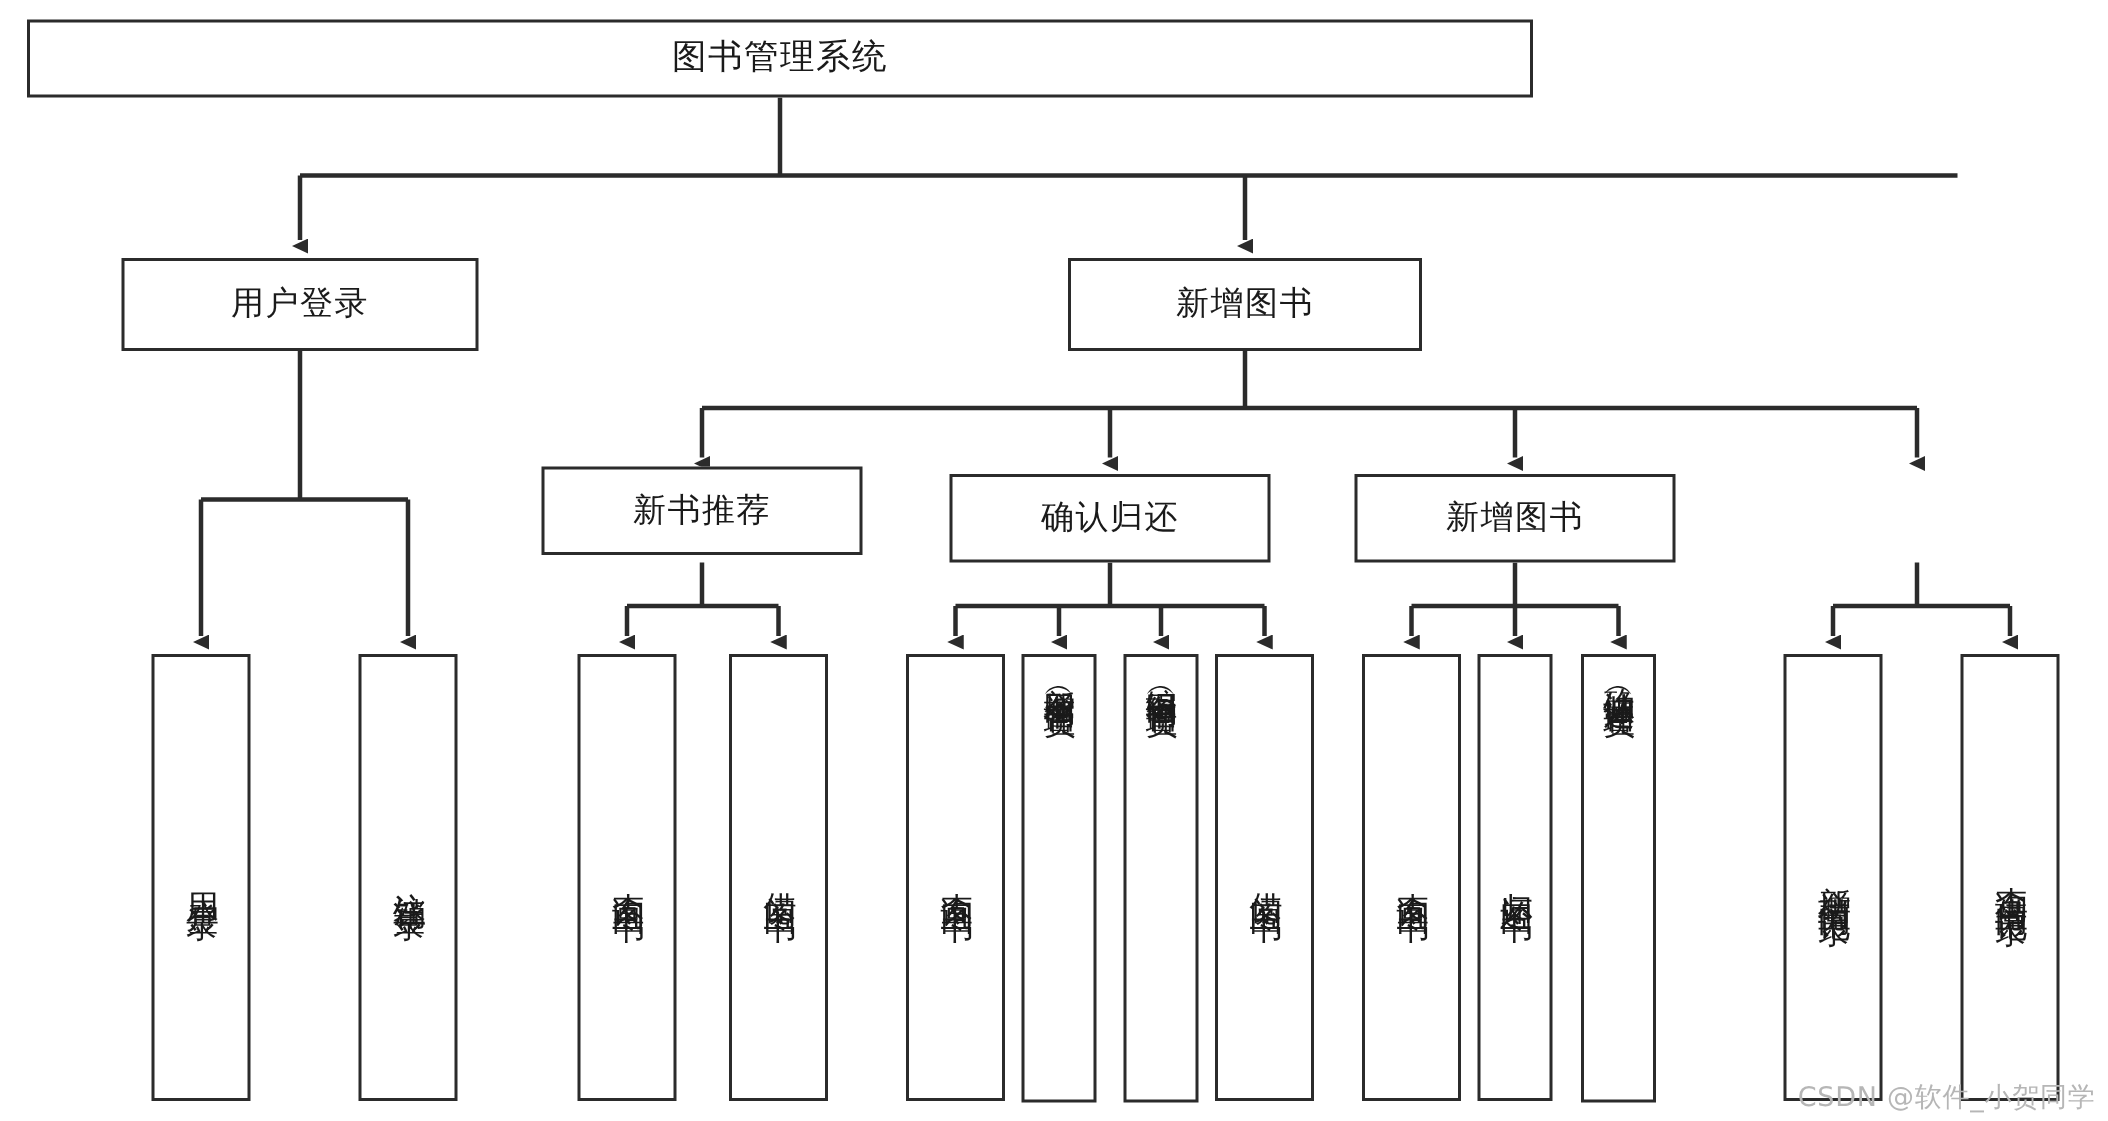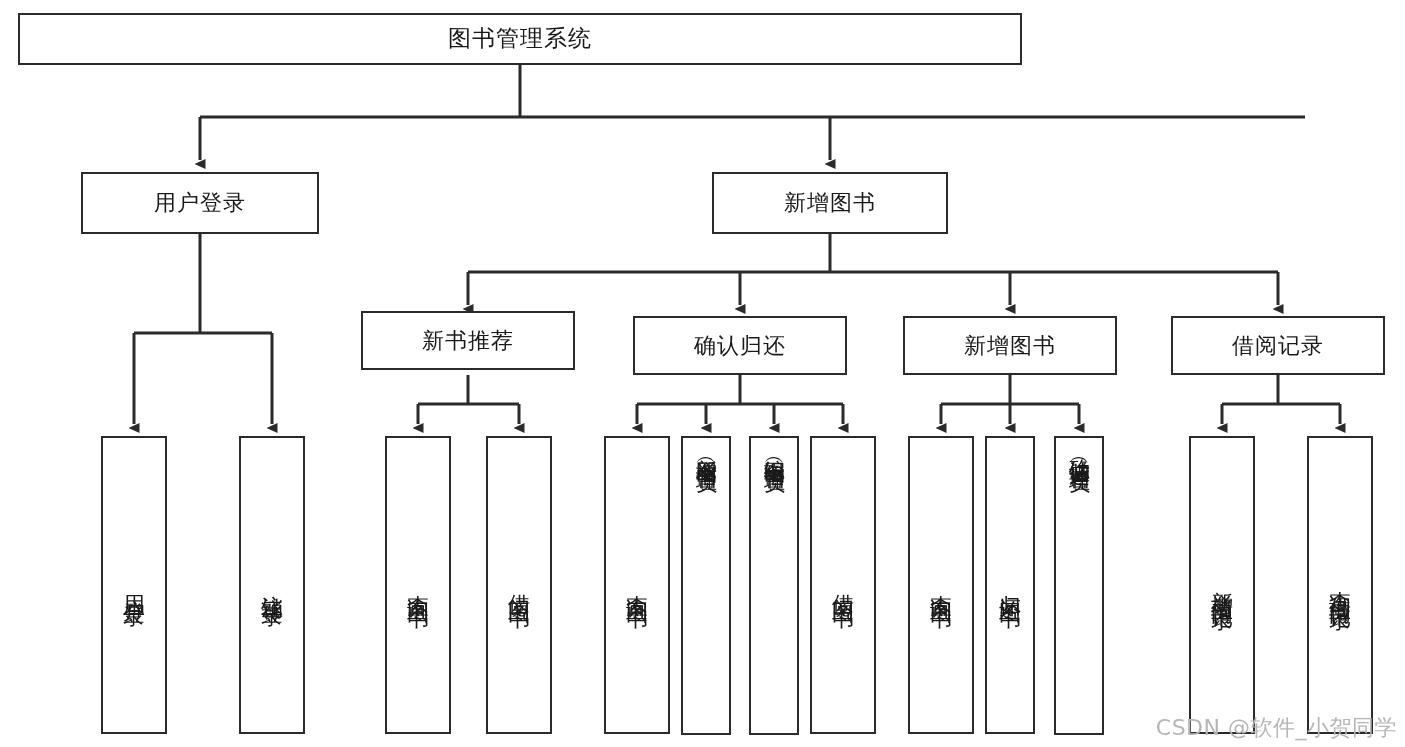--- a/index.html
+++ b/index.html
@@ -71,21 +71,21 @@
     box-sizing: border-box;
   }
   .node.vert.centered .vwrap {
     align-items: center;
     padding-top: 0;
   }
   #watermark {
     position: absolute;
     right: 8px;
     bottom: 4px;
-    font-size: 22px;
+    font-size: 18px;
     color: #b6b6b6;
     letter-spacing: 0.5px;
     white-space: nowrap;
     font-family: "DejaVu Sans", "Liberation Sans", sans-serif;
   }
 </style>
 </head>
 <body>
 
 <div id="canvas">
@@ -153,23 +153,20 @@
 
   <div class="node horiz" style="left:361px; top:311px; width:214px; height:59px;">
     <span>新书推荐</span>
   </div>
   <div class="node horiz" style="left:633px; top:316px; width:214px; height:59px;">
     <span>确认归还</span>
   </div>
   <div class="node horiz" style="left:903px; top:316px; width:214px; height:59px;">
     <span>新增图书</span>
   </div>
-  <div class="node horiz" style="left:1171px; top:316px; width:214px; height:59px;">
-    <span>借阅记录</span>
-  </div>
 
   <div class="node vert centered" style="left:101px; top:436px; width:66px; height:298px;">
     <div class="vwrap">
         <span class="vlabel">用户登录</span>
       </div>
   </div>
   <div class="node vert centered" style="left:239px; top:436px; width:66px; height:298px;">
     <div class="vwrap">
         <span class="vlabel">注销登录</span>
       </div>

